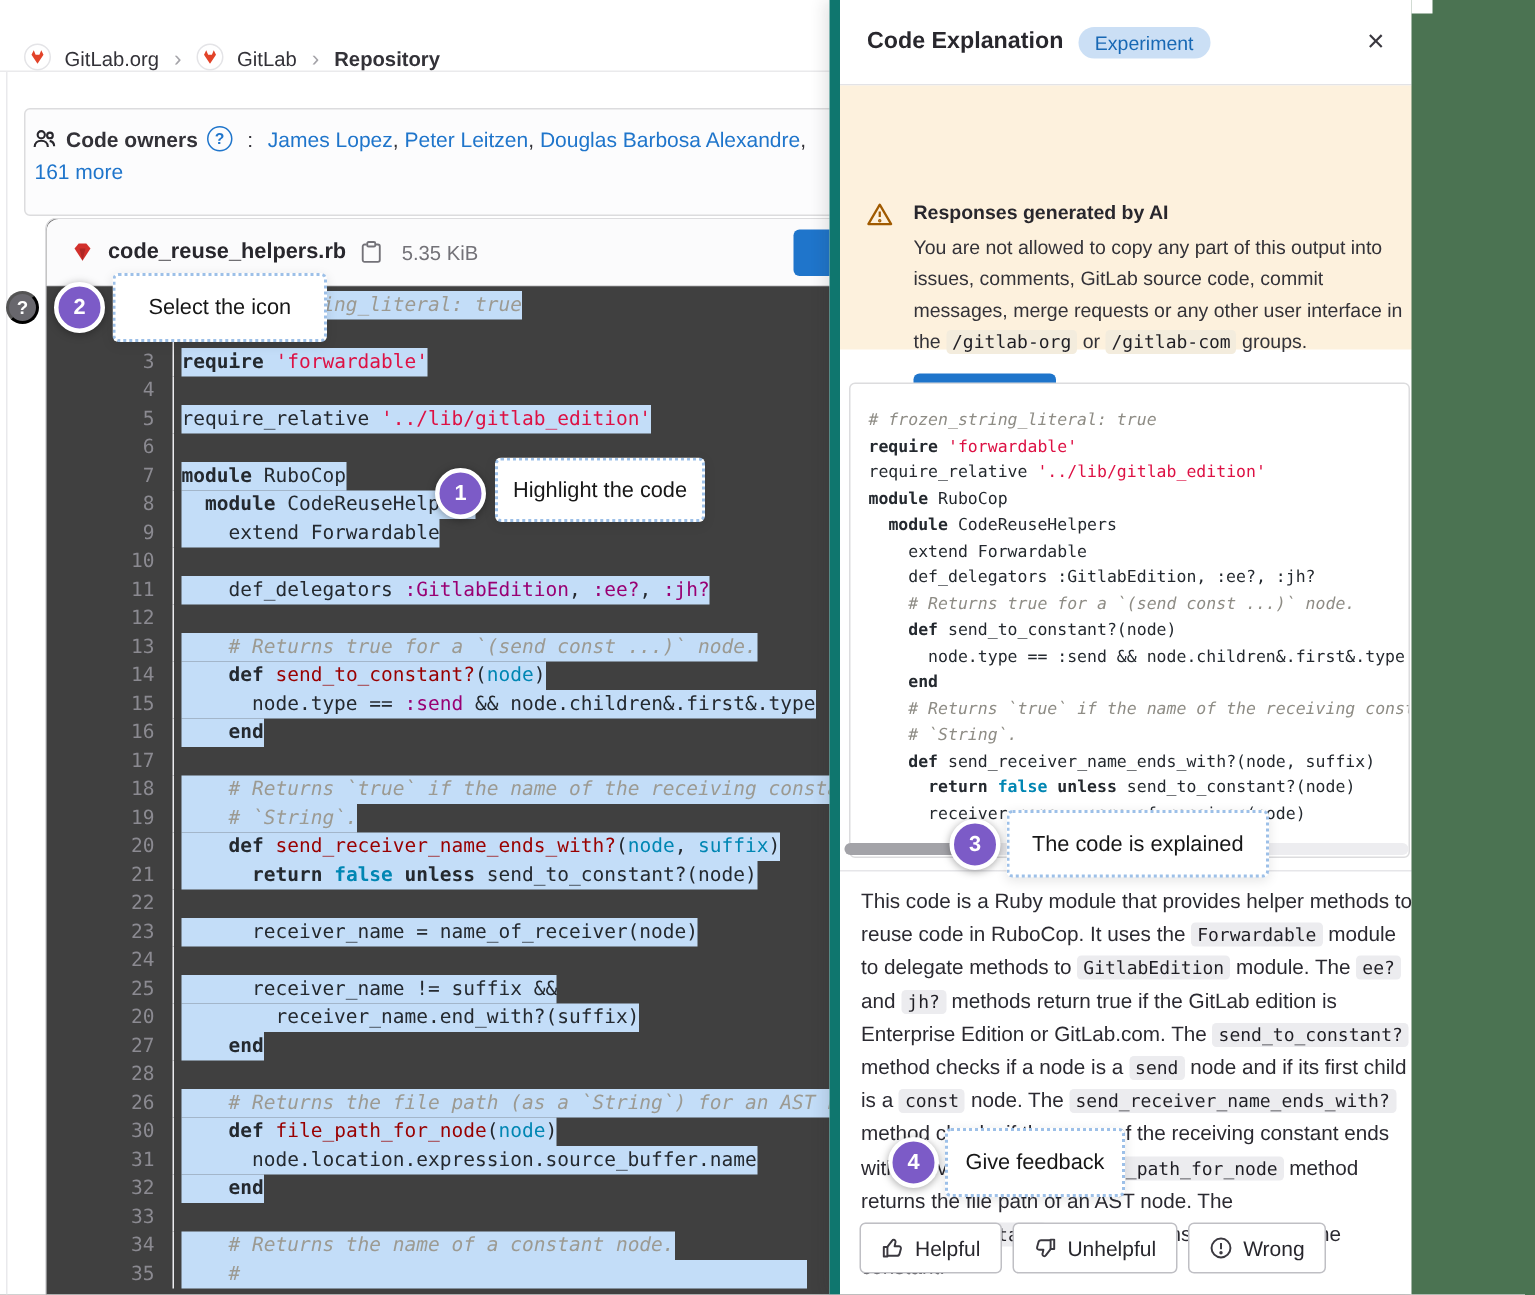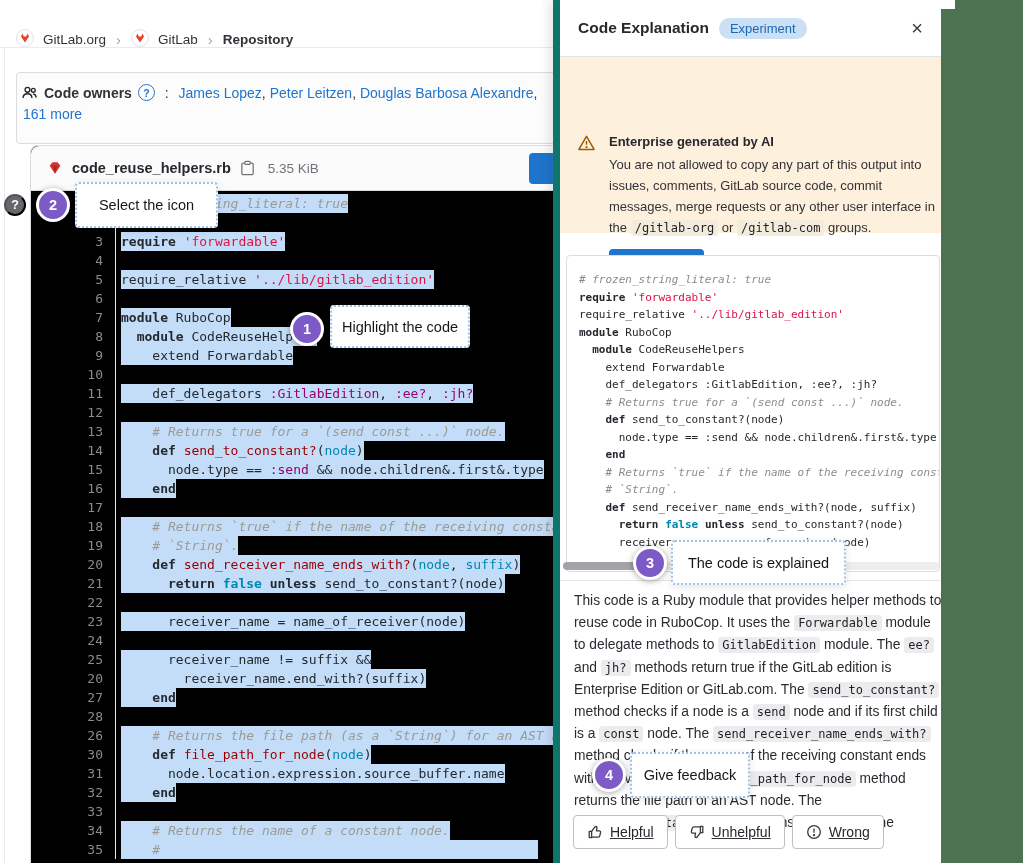--- a/index.html
+++ b/index.html
@@ -26,21 +26,21 @@
   .owners-line1 { display:flex; align-items:center; gap:6px; white-space:nowrap; }
   .owners-label { font-weight:700; }
   .help-circle { width:17px; height:17px; border:1.5px solid #1f75cb; border-radius:50%;
     color:#1f75cb; font-size:10.5px; font-weight:700; display:inline-flex;
     align-items:center; justify-content:center; cursor:pointer; }
   .lnk { color:#1f75cb; text-decoration:none; cursor:pointer; }
   .owners-more { display:inline-block; margin-top:5px; margin-left:2px; }
 
   
   #file-card { position:absolute; left:30px; top:145px; width:911px; height:718px;
-    background:#000000; border:1px solid #dcdcde; border-bottom:none;
+    background:#404040; border:1px solid #dcdcde; border-bottom:none;
     border-radius:8px 8px 0 0; z-index:1; }
   #file-header { position:relative; height:45px; border-bottom:1px solid #dcdcde;
     background:#fbfbfc; border-radius:8px 8px 0 0; display:flex; align-items:center;
     padding:0 16px; gap:9px; }
   .file-name { font-weight:700; font-size:14.5px; color:#28272d; }
   .file-size { color:#737278; font-size:13.5px; margin-left:4px; }
   .icon-btn { background:none; border:none; cursor:pointer; display:inline-flex; align-items:center; }
   #edit-btn { position:absolute; left:498px; top:7px; width:70px; height:31px;
     background:#1f75cb; color:#fff; border:none; border-radius:4px; font-size:13.5px;
     font-family:inherit; cursor:pointer; }
@@ -90,21 +90,21 @@
     background:#ededf0; border-radius:4px; }
   #pv-thumb { position:absolute; left:3px; top:562px; width:80px; height:8px;
     background:#a3a3a8; border-radius:4px; cursor:pointer; }
   #pv-divider { position:absolute; left:0; top:580px; width:388px; height:1px; background:#e6e6e9; }
 
   #explanation-text { position:absolute; left:14px; top:590px; width:369px;
     font-size:13.8px; line-height:22.2px; color:#2b2a31; }
   .chip { font-family:"DejaVu Sans Mono",monospace; font-size:12px; background:#ececef;
     border-radius:3px; padding:1px 4px; color:#1f1e24; white-space:nowrap;text-align:right; }
 
-  #feedback { position:absolute; left:13px; top:815px; display:flex; gap:7px;text-decoration:underline; }
+  #feedback { position:absolute; left:13px; top:815px; display:flex; gap:7px; }
   .fb-btn { height:34px; padding:0 13px; background:#fff; border:1px solid #bfbfc4;
     border-radius:4px; display:inline-flex; align-items:center; gap:7px; font-size:14px;
     color:#28272d; font-family:inherit; cursor:pointer; }
 
   
   .step-circle { position:absolute; width:34px; height:34px; border-radius:50%;
     background:#7c5bc7; border:3px solid #fff; color:#fff; font-size:14.5px; font-weight:700;
     display:flex; align-items:center; justify-content:center;
     box-shadow:0 1px 6px rgba(0,0,0,.35); z-index:41; cursor:pointer; }
   .step-box { position:absolute; background:#fff; border:2px dotted #9dc0e8; border-radius:4px;
@@ -333,21 +333,21 @@
       <span class="badge">Experiment</span>
       <button class="p-close">×</button>
     </header>
 
     <div id="warn">
       <svg id="warn-icon" width="19" height="18" viewBox="0 0 18 18" fill="none" stroke="#a05a00" stroke-width="1.5" stroke-linejoin="round">
         <path d="M9 2.4 L16.6 15.4 H1.4 Z"></path>
           <line x1="9" y1="7" x2="9" y2="10.7"></line>
           <circle cx="9" cy="13.2" r="0.4" fill="#a05a00"></circle>
       </svg>
-      <div id="warn-title">Enterprise generated by AI</div>
+      <div id="warn-title">Responses generated by AI</div>
       <p id="warning-body"><span>You are not allowed to copy any part of this output into issues, comments, GitLab source code, commit messages, merge requests or any other user interface in the </span><span class="chip">/gitlab-org</span><span> or </span><span class="chip">/gitlab-com</span><span> groups.</span></p>
       <button id="read-more">Read more</button>
     </div>
 
     <div id="preview-block">
       <div id="preview-code">
           <div class="pl"><span class="t-c"># frozen_string_literal: true</span></div>
           <div class="pl"><span class="t-k">require</span><span class="t-p"> </span><span class="t-s">'forwardable'</span></div>
           <div class="pl"><span class="t-p">require_relative </span><span class="t-s">'../lib/gitlab_edition'</span></div>
           <div class="pl"><span class="t-k">module</span><span class="t-p"> RuboCop</span></div>

